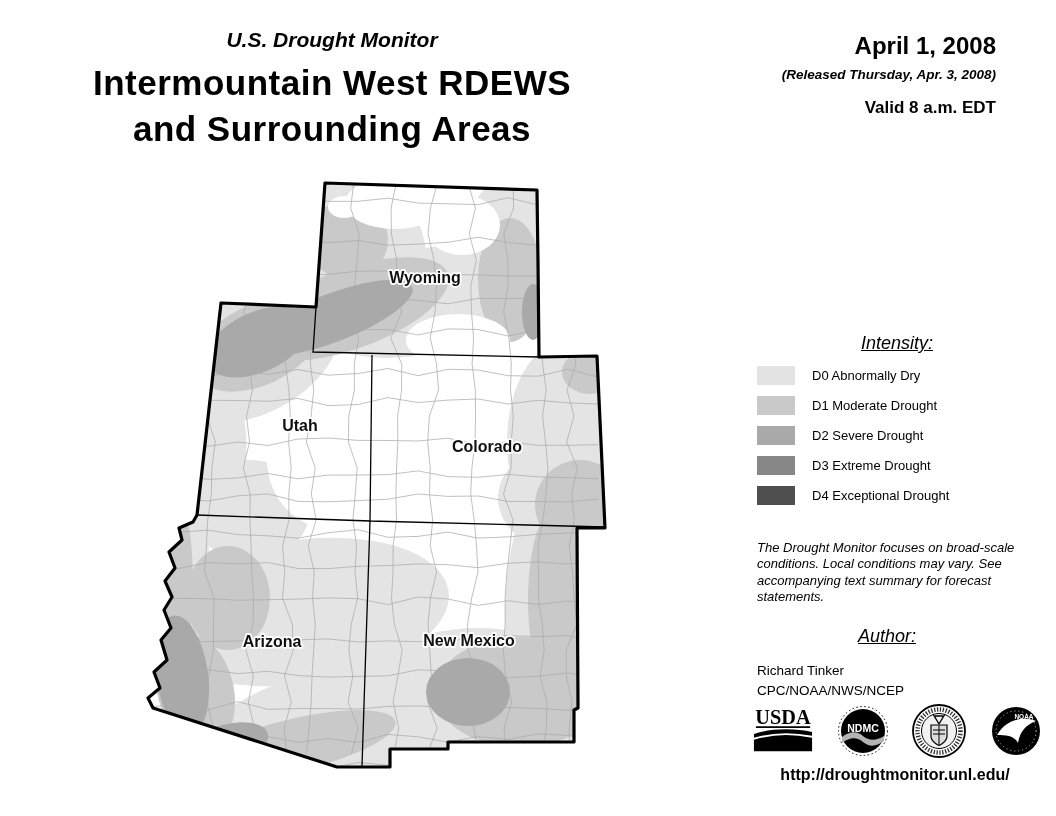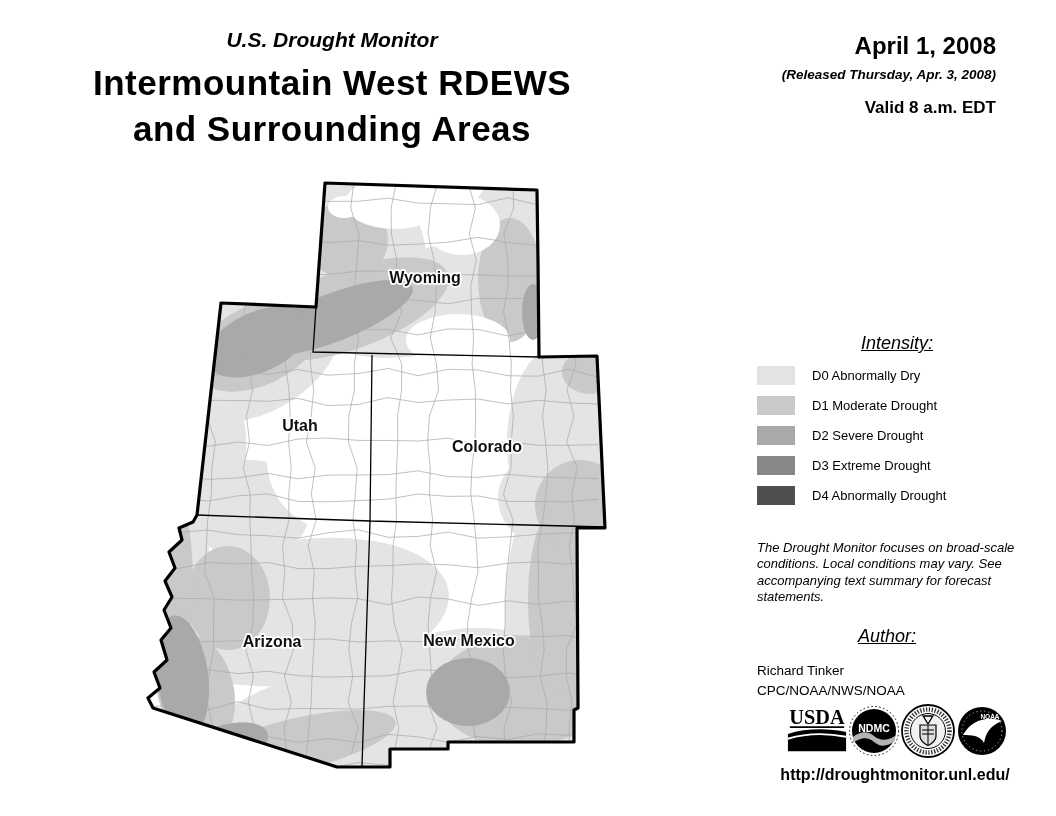--- a/index.html
+++ b/index.html
@@ -22,21 +22,21 @@
   .lg-row{display:flex;align-items:center;margin-bottom:11px;}
   .sw{width:38px;height:19px;display:inline-block;flex:0 0 auto;}
   .lg-label{font-size:13px;margin-left:17px;}
   
   #disclaimer{left:757px;top:524px;width:266px;font-style:italic;font-size:13px;line-height:1.26;margin-top:16px;}
   
   #author{left:757px;top:626px;width:260px;}
   #author-name{font-size:13.5px;margin-top:16px;}
   #author-org{font-size:13.5px;margin-top:5px;}
   
-  #logos{left:752px;top:702px;width:290px;display:flex;align-items:center;justify-content:center;}
+  #logos{left:752px;top:702px;width:290px;display:flex;align-items:center;justify-content:space-between;}
   
   #url-line{left:728px;top:766px;width:334px;text-align:center;font-weight:bold;font-size:16px;}
   
   #map-svg{left:0;top:0;}
   .st-label{font-family:"Liberation Sans",sans-serif;font-weight:bold;font-size:16px;
             fill:#101010;stroke:#fff;stroke-width:3.5px;paint-order:stroke;stroke-linejoin:round;}
   .usda-txt{font-family:"Liberation Serif",serif;font-weight:bold;font-size:21px;}
 </style>
 </head>
 <body>
@@ -155,30 +155,30 @@
     <div class="lg-row">
       <span class="sw" style="background: rgb(169, 169, 169);"></span>
       <span class="lg-label">D2 Severe Drought</span>
     </div>
     <div class="lg-row">
       <span class="sw" style="background: rgb(135, 135, 135);"></span>
       <span class="lg-label">D3 Extreme Drought</span>
     </div>
     <div class="lg-row">
       <span class="sw" style="background: rgb(79, 79, 79);"></span>
-      <span class="lg-label">D4 Abnormally Drought</span>
+      <span class="lg-label">D4 Exceptional Drought</span>
     </div>
   </div>
 
   <div id="disclaimer" class="abs">The Drought Monitor focuses on broad-scale conditions. Local conditions may vary. See accompanying text summary for forecast statements.</div>
 
   <div id="author" class="abs">
     <div class="sec-head">Author:</div>
     <div id="author-name">Richard Tinker</div>
-    <div id="author-org">CPC/NOAA/NWS/NOAA</div>
+    <div id="author-org">CPC/NOAA/NWS/NCEP</div>
   </div>
 
   <div id="logos" class="abs">
     <svg width="62" height="48" viewBox="0 0 64 48">
       <text class="usda-txt" x="32" y="17" text-anchor="middle" fill="#000">USDA</text>
       <line x1="4" y1="20" x2="60" y2="20" stroke="#000" stroke-width="1.6"></line>
       <path d="M2,27 C20,21 44,21 62,25 L62,45 L2,45 Z" fill="#000"></path>
       <path d="M2,32 C22,26 42,26 62,30" stroke="#fff" stroke-width="2" fill="none"></path>
     </svg>
     <svg width="52" height="52" viewBox="0 0 52 52">

